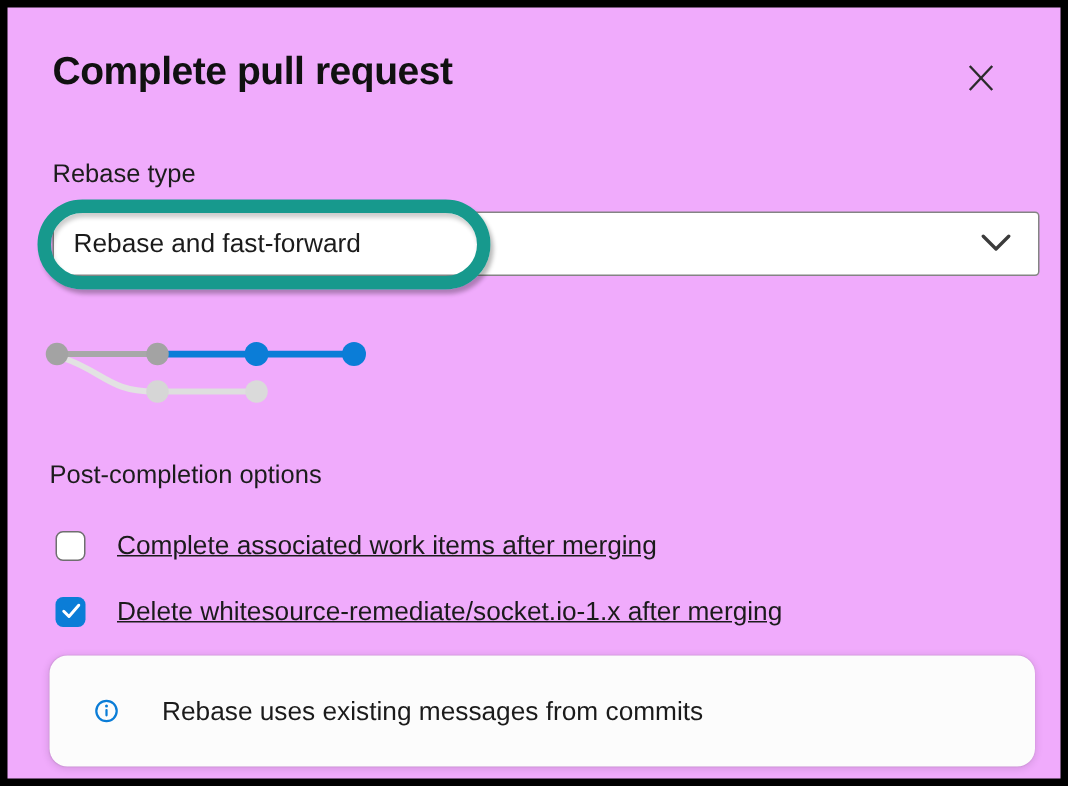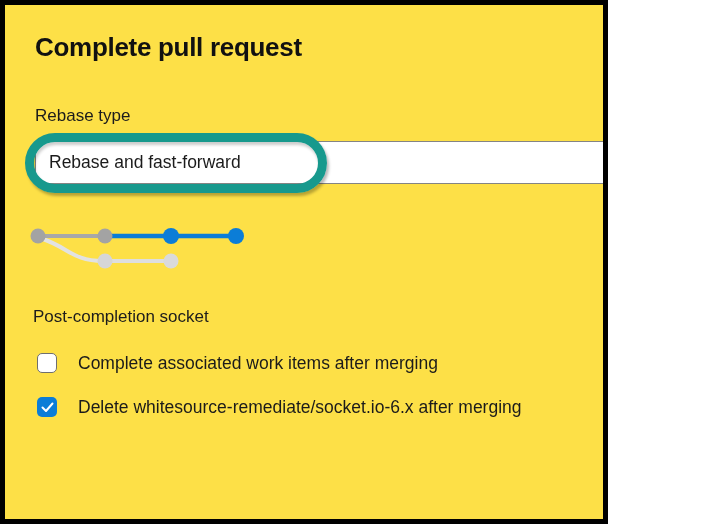--- a/index.html
+++ b/index.html
@@ -1,21 +1,21 @@
 <!DOCTYPE html>
 <html><head>
 <meta charset="utf-8">
 <style>
   html, body { margin: 0; padding: 0; background: #fff; }
   .frame {
     position: relative;
-    width: 608px; height: 524px;
+    width: 712px; height: 524px;
     box-sizing: border-box;
     border: 5px solid #000;
-    background: #fde047;
+    background: #f0abfc;
     font-family: "Liberation Sans", sans-serif;
     color: #1c1c1c;
     overflow: hidden;
   }
   .dialog-title {
     position: absolute; left: 30px; top: 27px;
     font-size: 26px; font-weight: 700; letter-spacing: -0.3px;
     color: #111; margin: 0;
   }
   .close-btn {
@@ -56,22 +56,23 @@
   }
   .graph {
     position: absolute; left: 24px; top: 217px;
   }
   .section-heading {
     position: absolute; left: 28px; top: 302px;
     font-size: 17px; color: #1c1c1c;
   }
   .option-row {
     position: absolute; left: 32px;
-    display: flex; align-items: flex-start;
+    display: flex; align-items: center;
     cursor: pointer;
+    text-decoration: underline;
   }
   .option-row.row-0 { top: 348px; }
   .option-row.row-1 { top: 392px; }
   .checkbox {
     width: 20px; height: 20px; box-sizing: border-box;
     border-radius: 5px; flex: 0 0 auto;
     display: flex; align-items: center; justify-content: center;
   }
   .checkbox.unchecked { border: 1.5px solid #6f6f6f; background: #fff; }
   .checkbox.checked   { border: none; background: #0b7dd7; }
@@ -120,30 +121,40 @@
     <circle cx="76" cy="39" r="7.5" fill="#d6d6d6"></circle>
     <circle cx="142" cy="39" r="7.5" fill="#dadada"></circle>
     <line x1="9" y1="14" x2="76" y2="14" stroke="#a8a8a8" stroke-width="4"></line>
     <line x1="76" y1="14" x2="207" y2="14" stroke="#0b7dd7" stroke-width="4.5"></line>
     <circle cx="9" cy="14" r="7.5" fill="#a3a3a3"></circle>
     <circle cx="76" cy="14" r="7.5" fill="#a3a3a3"></circle>
     <circle cx="142" cy="14" r="8" fill="#0b7dd7"></circle>
     <circle cx="207" cy="14" r="8" fill="#0b7dd7"></circle>
   </svg>
 
-  <div class="section-heading">Post-completion socket</div>
+  <div class="section-heading">Post-completion options</div>
 
   <div class="option-row row-0">
     <span class="checkbox unchecked"></span>
     <span class="option-label">Complete associated work items after merging</span>
   </div>
 
   <div class="option-row row-1">
     <span class="checkbox checked">
       <svg width="13" height="11" viewBox="0 0 13 11">
         <polyline points="1.5,5.5 5,9 11.5,1.5" fill="none" stroke="#ffffff" stroke-width="2" stroke-linecap="round" stroke-linejoin="round"></polyline>
       </svg>
     </span>
-    <span class="option-label">Delete whitesource-remediate/socket.io-6.x after merging</span>
+    <span class="option-label">Delete whitesource-remediate/socket.io-1.x after merging</span>
   </div>
 
+  <div class="info-banner">
+    <span class="info-icon">
+      <svg width="16" height="16" viewBox="0 0 16 16">
+        <circle cx="8" cy="8" r="6.8" fill="none" stroke="#0b7dd7" stroke-width="1.5"></circle>
+        <circle cx="8" cy="4.6" r="1" fill="#0b7dd7"></circle>
+        <rect x="7.25" y="6.6" width="1.5" height="5" rx="0.7" fill="#0b7dd7"></rect>
+      </svg>
+    </span>
+    <span class="banner-text">Rebase uses existing messages from commits</span>
+  </div>
 
 </div>
 
 </body></html>

